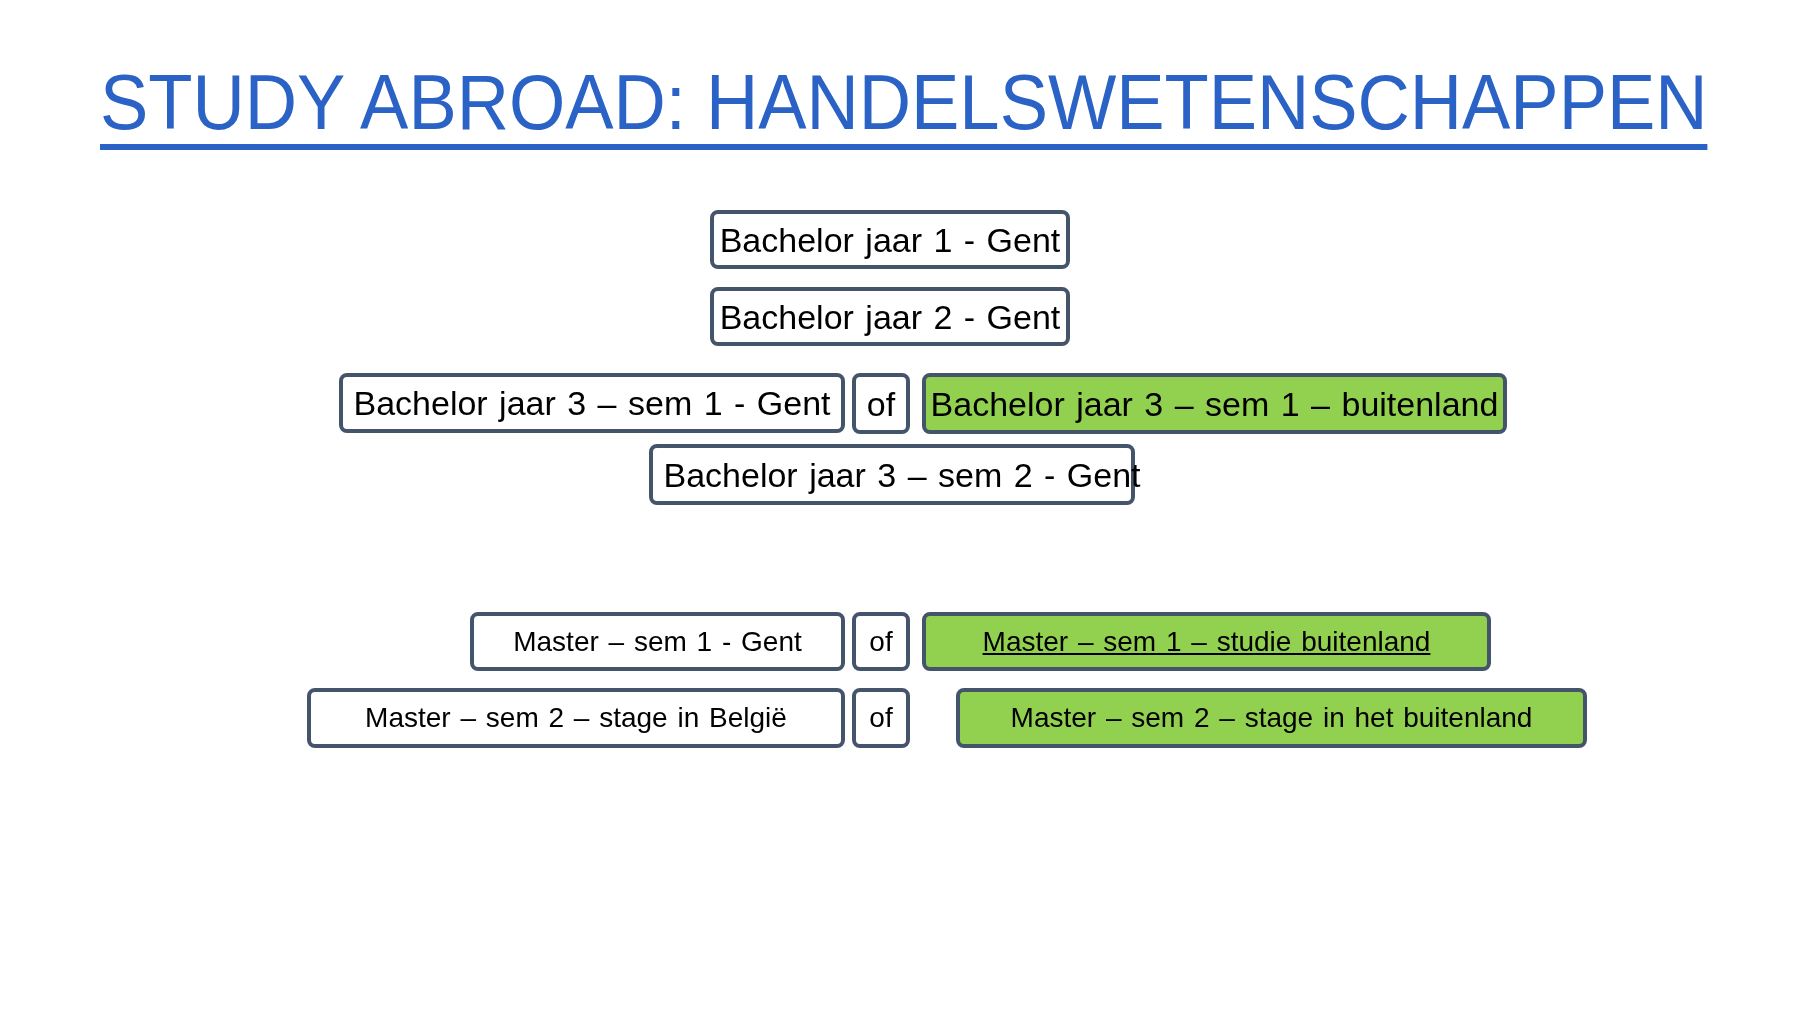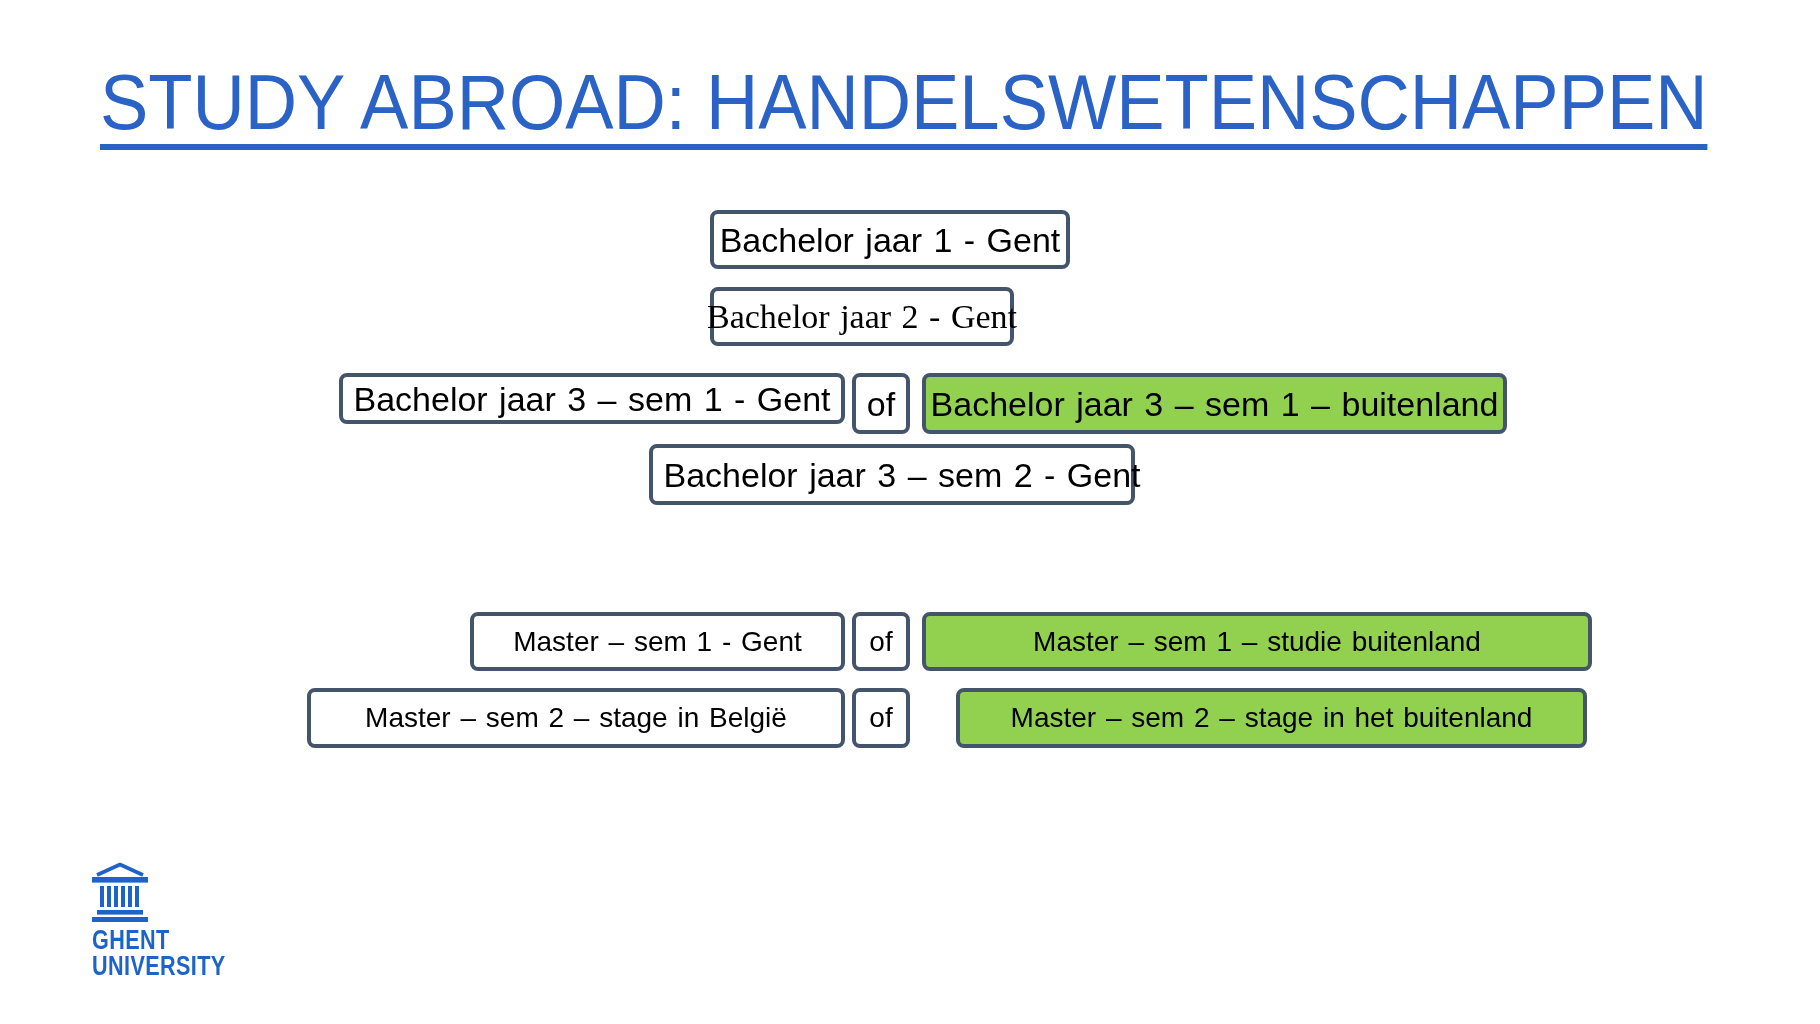--- a/index.html
+++ b/index.html
@@ -47,28 +47,28 @@
     justify-content: center;
     font-size: 34px;
     line-height: 1;
     white-space: nowrap;
     word-spacing: 2px;
   }
   .box.green { background: var(--abroad-green, #92d050); }
   .box.master { font-size: 28px; }
 
   .b1  { left: 710px; top: 210px; width: 360px; height: 59px; }
-  .b2  { left: 710px; top: 287px; width: 304px; height: 59px; font-family: Liberation Serif, serif; }
-  .b3w { left: 339px; top: 373px; width: 506px; height: 51px; }
+  .b2  { left: 710px; top: 287px; width: 360px; height: 59px; }
+  .b3w { left: 339px; top: 373px; width: 506px; height: 60px; }
   .of1 { left: 852px; top: 373px; width: 58px;  height: 61px; }
   .b3g { left: 922px; top: 373px; width: 585px; height: 61px; }
   .b4  { left: 649px; top: 444px; width: 486px; height: 61px; padding-left: 20px; }
   .m1w { left: 470px; top: 612px; width: 375px; height: 59px; }
   .of2 { left: 852px; top: 612px; width: 58px;  height: 59px; }
-  .m1g { left: 922px; top: 612px; width: 670px; height: 59px; }
+  .m1g { left: 922px; top: 612px; width: 569px; height: 59px; text-decoration: underline; }
   .m2w { left: 307px; top: 688px; width: 538px; height: 60px; }
   .of3 { left: 852px; top: 688px; width: 58px;  height: 60px; }
   .m2g { left: 922px; top: 688px; width: 631px; height: 60px; margin-left: 34px; }
 
   
   .logo {
     position: absolute;
     left: 92px;
     top: 861px;
     color: var(--logo-blue, #1e64c8);
@@ -128,34 +128,14 @@
   <div class="box master m2w">
     <span>Master – sem 2 – stage in België</span>
   </div>
   <div class="box master of3">
     <span>of</span>
   </div>
   <div class="box master green m2g">
     <span>Master – sem 2 – stage in het buitenland</span>
   </div>
 
-  <div class="logo">
-    <svg class="logo-icon" width="56" height="61" viewBox="0 0 56 61" xmlns="http://www.w3.org/2000/svg">
-      <g fill="#1E64C8">
-        <path d="M5 14 L28 3.5 L51 14" fill="none" stroke="#1E64C8" stroke-width="3.6" stroke-linejoin="round"></path>
-        <rect x="0" y="16" width="56" height="5.6"></rect>
-        <rect x="8" y="25" width="4" height="21"></rect>
-        <rect x="15" y="25" width="4" height="21"></rect>
-        <rect x="22" y="25" width="4" height="21"></rect>
-        <rect x="29" y="25" width="4" height="21"></rect>
-        <rect x="36" y="25" width="4" height="21"></rect>
-        <rect x="43" y="25" width="4" height="21"></rect>
-        <rect x="5" y="49" width="46" height="4.6"></rect>
-        <rect x="0" y="56" width="56" height="5"></rect>
-      </g>
-    </svg>
-    <div class="logo-text">
-      <div>GHENT</div>
-      <div>UNIVERSITY</div>
-    </div>
-  </div>
 
 </div>
 
 </body></html>

